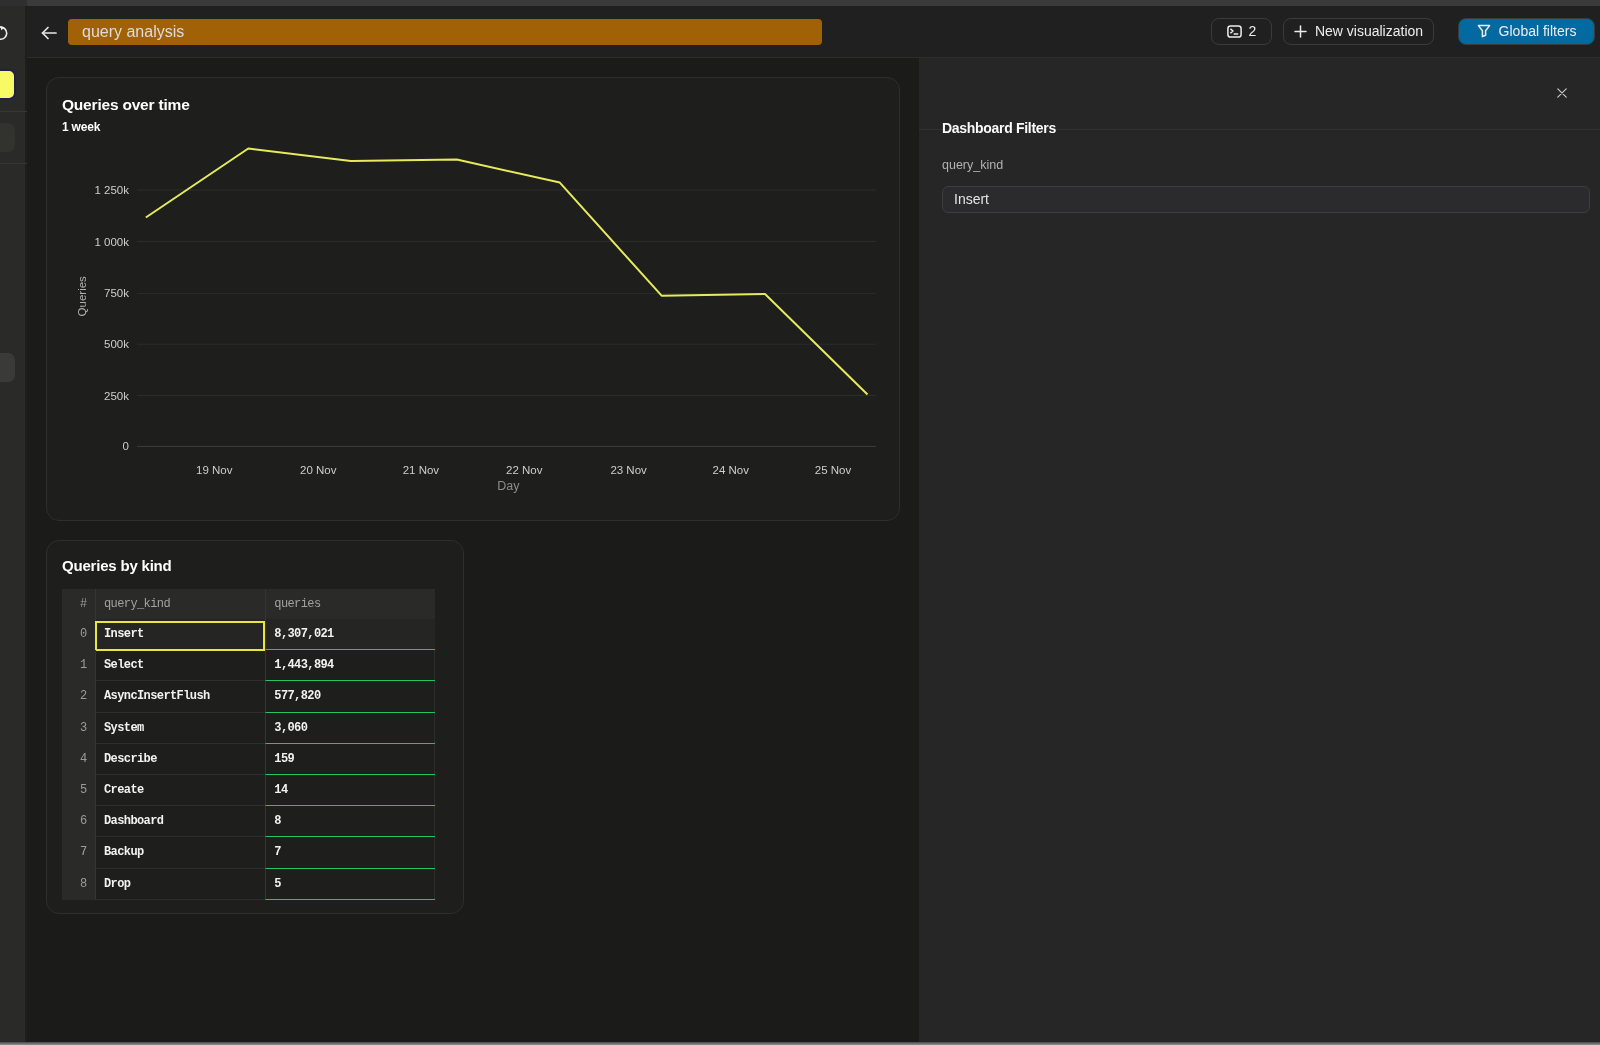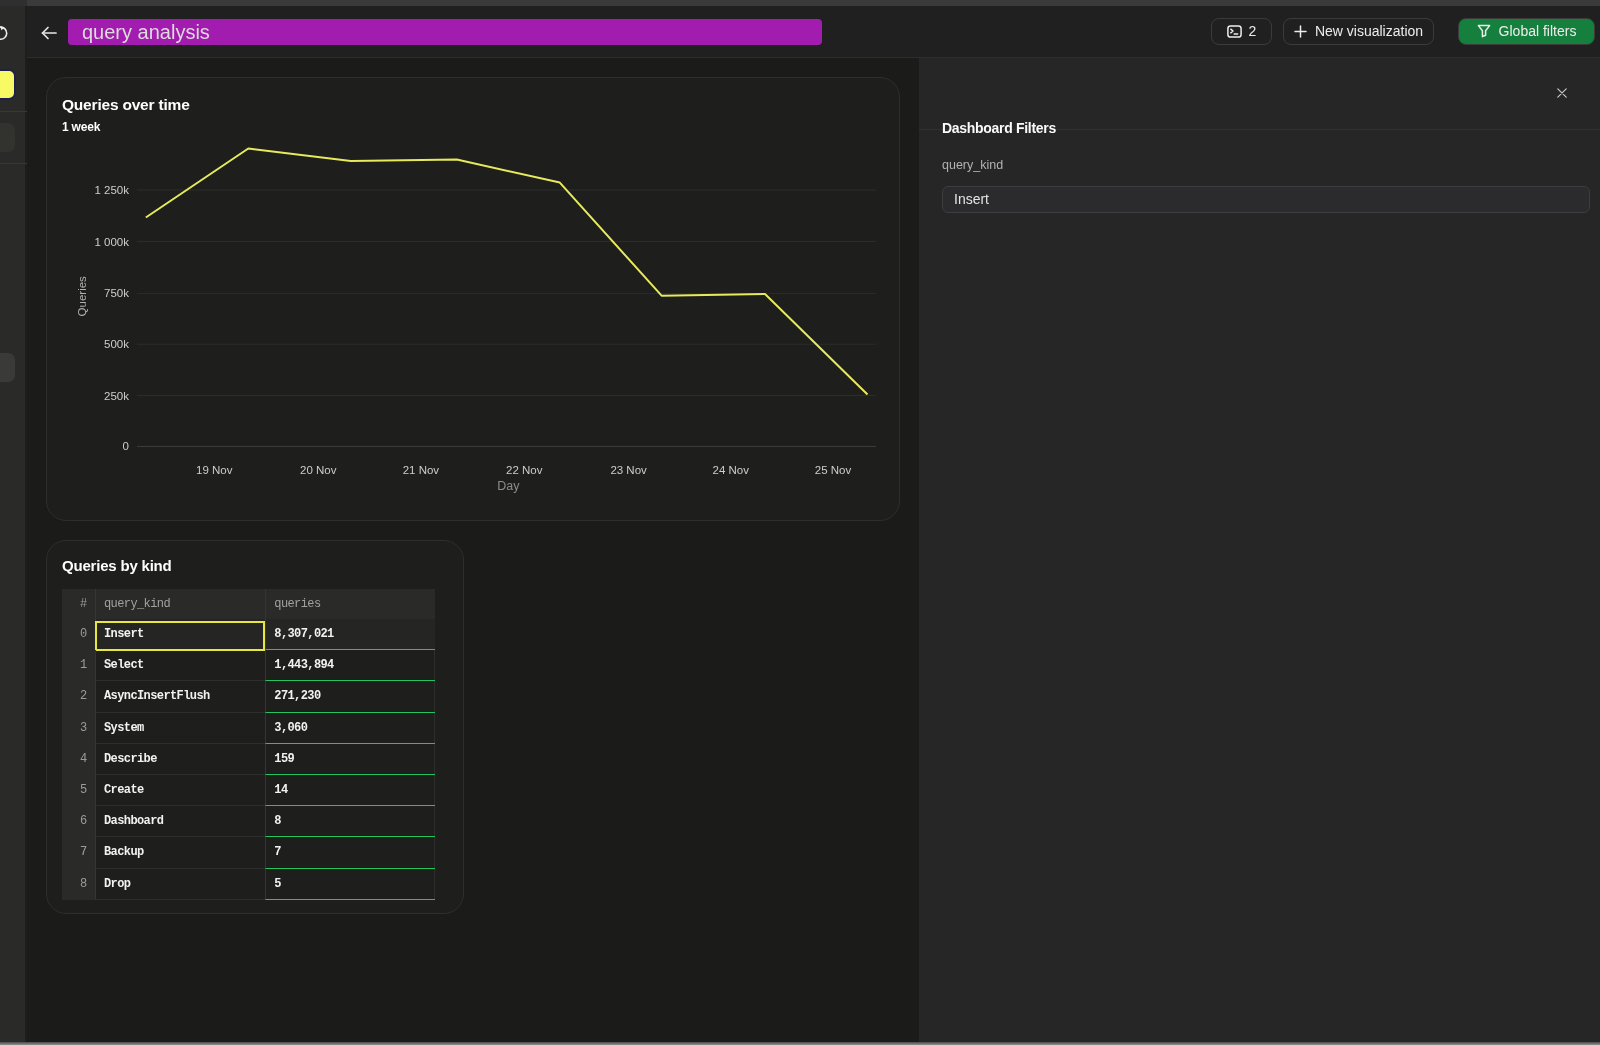--- a/index.html
+++ b/index.html
@@ -13,29 +13,29 @@
 
   
   #sidebar { left:0; top:6px; width:27px; height:1036px; background:#2a2a29; border-right:2px solid #1e1e1c; }
   #sb-yellow { left:-6px; top:62.8px; width:22px; height:31.6px; background:#f7fa63; border:2px solid #202050; border-radius:7px; }
   #sb-item2 { left:-6px; top:116.8px; width:21px; height:29.2px; background:#32322f; border-radius:7px; }
   #sb-item3 { left:-6px; top:347.4px; width:21px; height:28.4px; background:#3a3a38; border-radius:7px; }
   .sb-div { left:0; width:27px; height:1px; background:#373735; }
 
   
   #topbar { left:27px; top:6px; width:1573px; height:52px; background:#202020; border-bottom:1px solid #2d2d2b; }
-  #tb-input { left:41px; top:13px; width:754px; height:25.5px; background:#a21caf; border-radius:4px; color:#dcdcdc; font-size:20px; line-height:26px; padding-left:14px; }
+  #tb-input { left:41px; top:13px; width:754px; height:25.5px; background:#a16207; border-radius:4px; color:#dcdcdc; font-size:16px; line-height:26px; padding-left:14px; }
   .btn { top:12px; height:27px; border:1px solid #3b3b39; border-radius:8px; color:#ededed; font-size:14px; line-height:25px; text-align:center; }
   #btn1 { left:1184px; width:61px; }
   #btn2 { left:1256px; width:151px; }
-  #btn3 { left:1431px; width:137px; background:#15803d; border-color:#3b3b39; }
+  #btn3 { left:1431px; width:137px; background:#0369a1; border-color:#3b3b39; }
 
   
   #content { left:27px; top:58px; width:892px; height:984px; background:#1b1b19; }
-  .card { background:#1e1e1c; border:1px solid #2e2e2c; border-radius:20px; }
+  .card { background:#1e1e1c; border:1px solid #2e2e2c; border-radius:13px; }
   #card1 { left:19px; top:19px; width:854px; height:444px; }
   #card2 { left:19px; top:482px; width:418px; height:374px;padding-left:24px; }
   .cardtitle { font-size:15.5px; font-weight:bold; color:#ffffff; letter-spacing:-0.2px; }
 
   
   #tbl { left:15px; top:47.5px; width:373px; font-family:"Liberation Mono", monospace; font-size:12px; letter-spacing:-0.6px; border-right:1px solid #2e2e2c; }
   .trow { position:relative; height:31.2px; }
   .th { height:30.5px; background:#2a2a28; color:#a2a2a0; }
   .cnum { position:absolute; left:0; top:0; width:32.5px; height:100%; background:#2a2a28; color:#9c9c9a; text-align:right; padding-right:8px; line-height:31px; }
   .ckind { position:absolute; left:32.5px; top:0; width:170.8px; height:100%; line-height:31px; padding-left:8.5px; color:#f2f2f2; font-weight:bold; border-bottom:1px solid #2e2e2c; border-left:1px solid #353533; }
@@ -144,21 +144,21 @@
         <div class="selbox"></div>
       </div>
       <div class="trow">
           <div class="cnum">1</div>
           <div class="ckind">Select</div>
           <div class="cq">1,443,894</div>
         </div>
       <div class="trow">
           <div class="cnum">2</div>
           <div class="ckind">AsyncInsertFlush</div>
-          <div class="cq">271,230</div>
+          <div class="cq">577,820</div>
         </div>
       <div class="trow">
           <div class="cnum">3</div>
           <div class="ckind">System</div>
           <div class="cq">3,060</div>
         </div>
       <div class="trow">
           <div class="cnum">4</div>
           <div class="ckind">Describe</div>
           <div class="cq">159</div>

